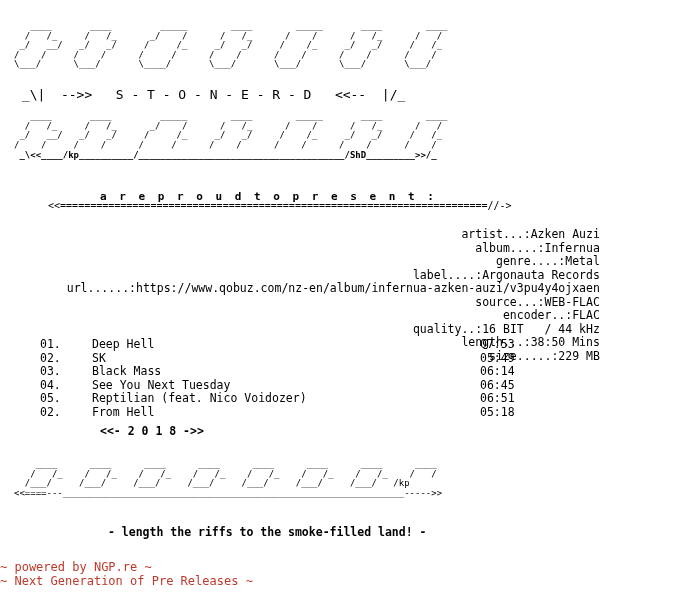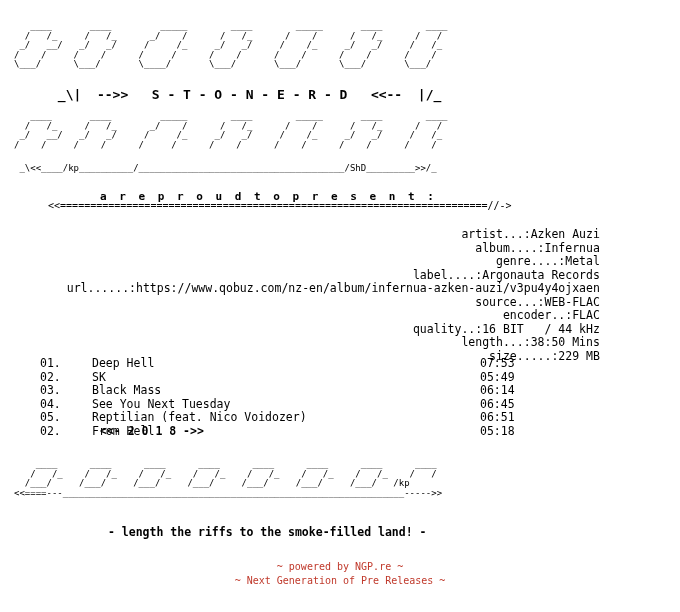--- a/index.html
+++ b/index.html
@@ -27,23 +27,23 @@
     white-space: pre;
   }
   
   .ascii-art {
     font-size: 9px;
     line-height: 9.5px;
     letter-spacing: 0px;
     color: #000000;
   }
   .art-top { position: absolute; left: 14px; top: 22px; }
-  .art-title { position: absolute; left: 14px; top: 88px; font-size: 13px; line-height: 14px; font-weight: bold; margin-left: 36px; }
+  .art-title { position: absolute; left: 14px; top: 88px; font-size: 13px; line-height: 14px; font-weight: normal; }
   .art-mid { position: absolute; left: 14px; top: 112px; }
-  .art-bottom { position: absolute; left: 14px; top: 164px; }
+  .art-bottom { position: absolute; left: 14px; top: 151px; font-weight: bold; }
 
   .proud {
     position: absolute;
     left: 100px;
     top: 190px;
     font-size: 11px;
     font-weight: bold;
     letter-spacing: 3px;
   }
   .rule-top {
@@ -61,21 +61,21 @@
     font-size: 11.5px;
     line-height: 13.5px;
     text-align: right;
   }
   .info .row { display: block; white-space: pre; }
   .info .key { display: inline-block; width: 96px; }
 
   .tracks {
     position: absolute;
     left: 40px;
-    top: 357px;
+    top: 338px;
     font-size: 11.5px;
     line-height: 13.6px;
   }
   .tracks .trow { display: block; white-space: pre; position: relative; }
   .tracks .num { display: inline-block; width: 52px; }
   .tracks .title { display: inline-block; }
   .tracks .time { position: absolute; left: 440px; top: 0; text-align: center; }
 
   .year {
     position: absolute;
@@ -95,22 +95,21 @@
     left: 108px;
     top: 525px;
     font-size: 11.5px;
     font-weight: bold;
   }
   .footer {
     position: absolute;
     left: 0;
     top: 560px;
     width: 680px;
-    text-align: center;
-    font-size: 10px;
+    font-size: 12px;
     line-height: 14px;
     color: #c0392b;
   }
 </style>
 </head>
 <body>
 
 <div class="page">
 
   <pre class="ascii-art art-top">   ____       ____         _____        ____        _____       ____        ____

